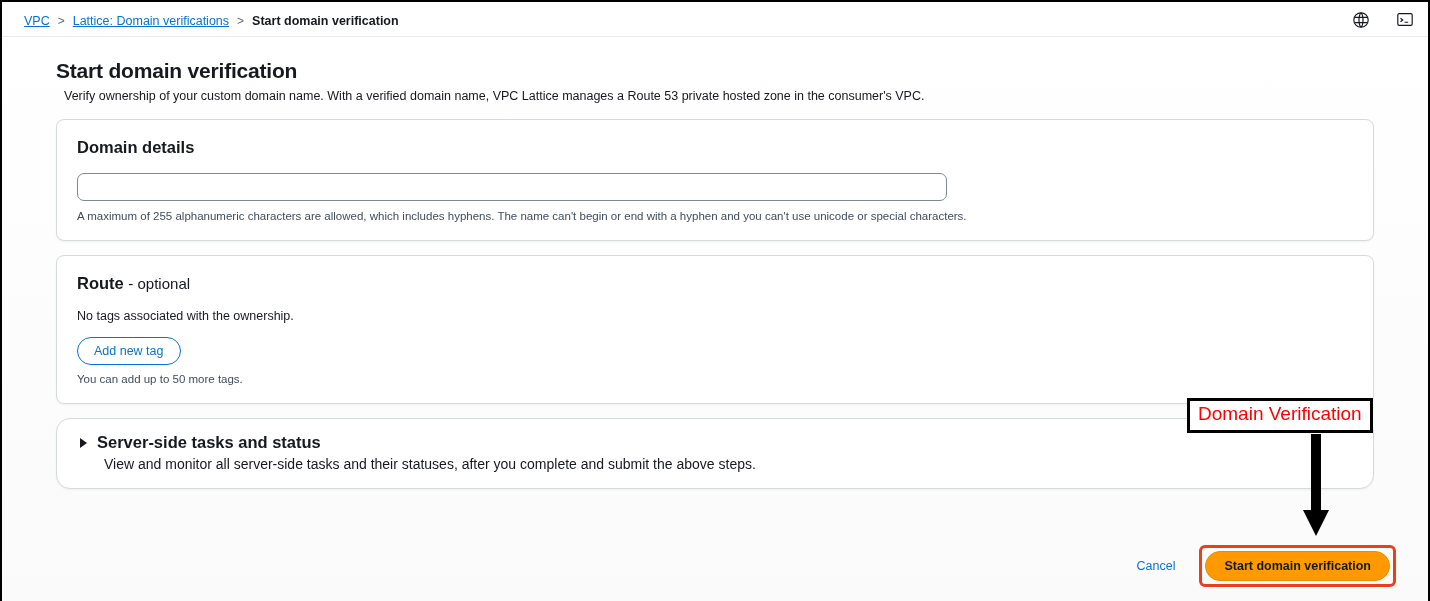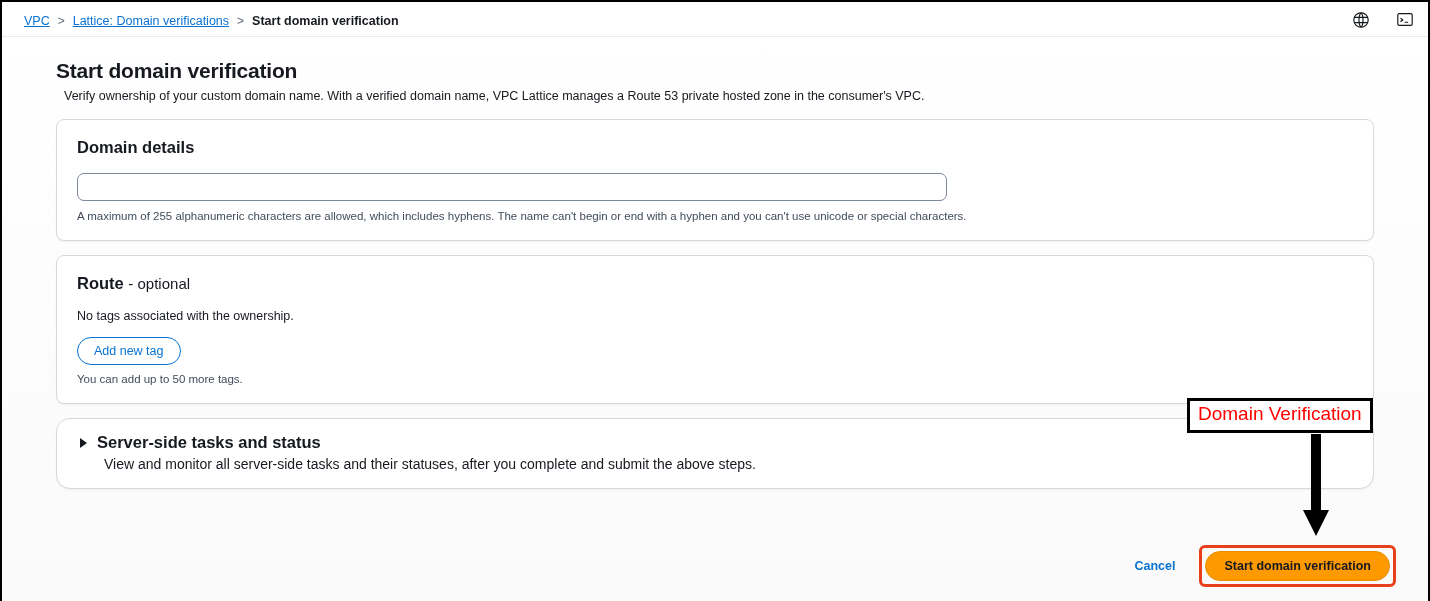--- a/index.html
+++ b/index.html
@@ -143,21 +143,21 @@
     position: absolute;
     right: 32px;
     bottom: 14px;
     display: flex;
     align-items: center;
     gap: 18px;
   }
   .link-cancel {
     color: #0972d3;
     font-size: 12.5px;
-    font-weight: 700;
+    font-weight: 400;
     cursor: pointer;
     padding: 6px 6px;
     margin-left: 40px;
   }
   .btn-primary-wrap {
     border: 3px solid #e8401c;
     border-radius: 6px;
     padding: 3px;
   }
   .btn-primary {

